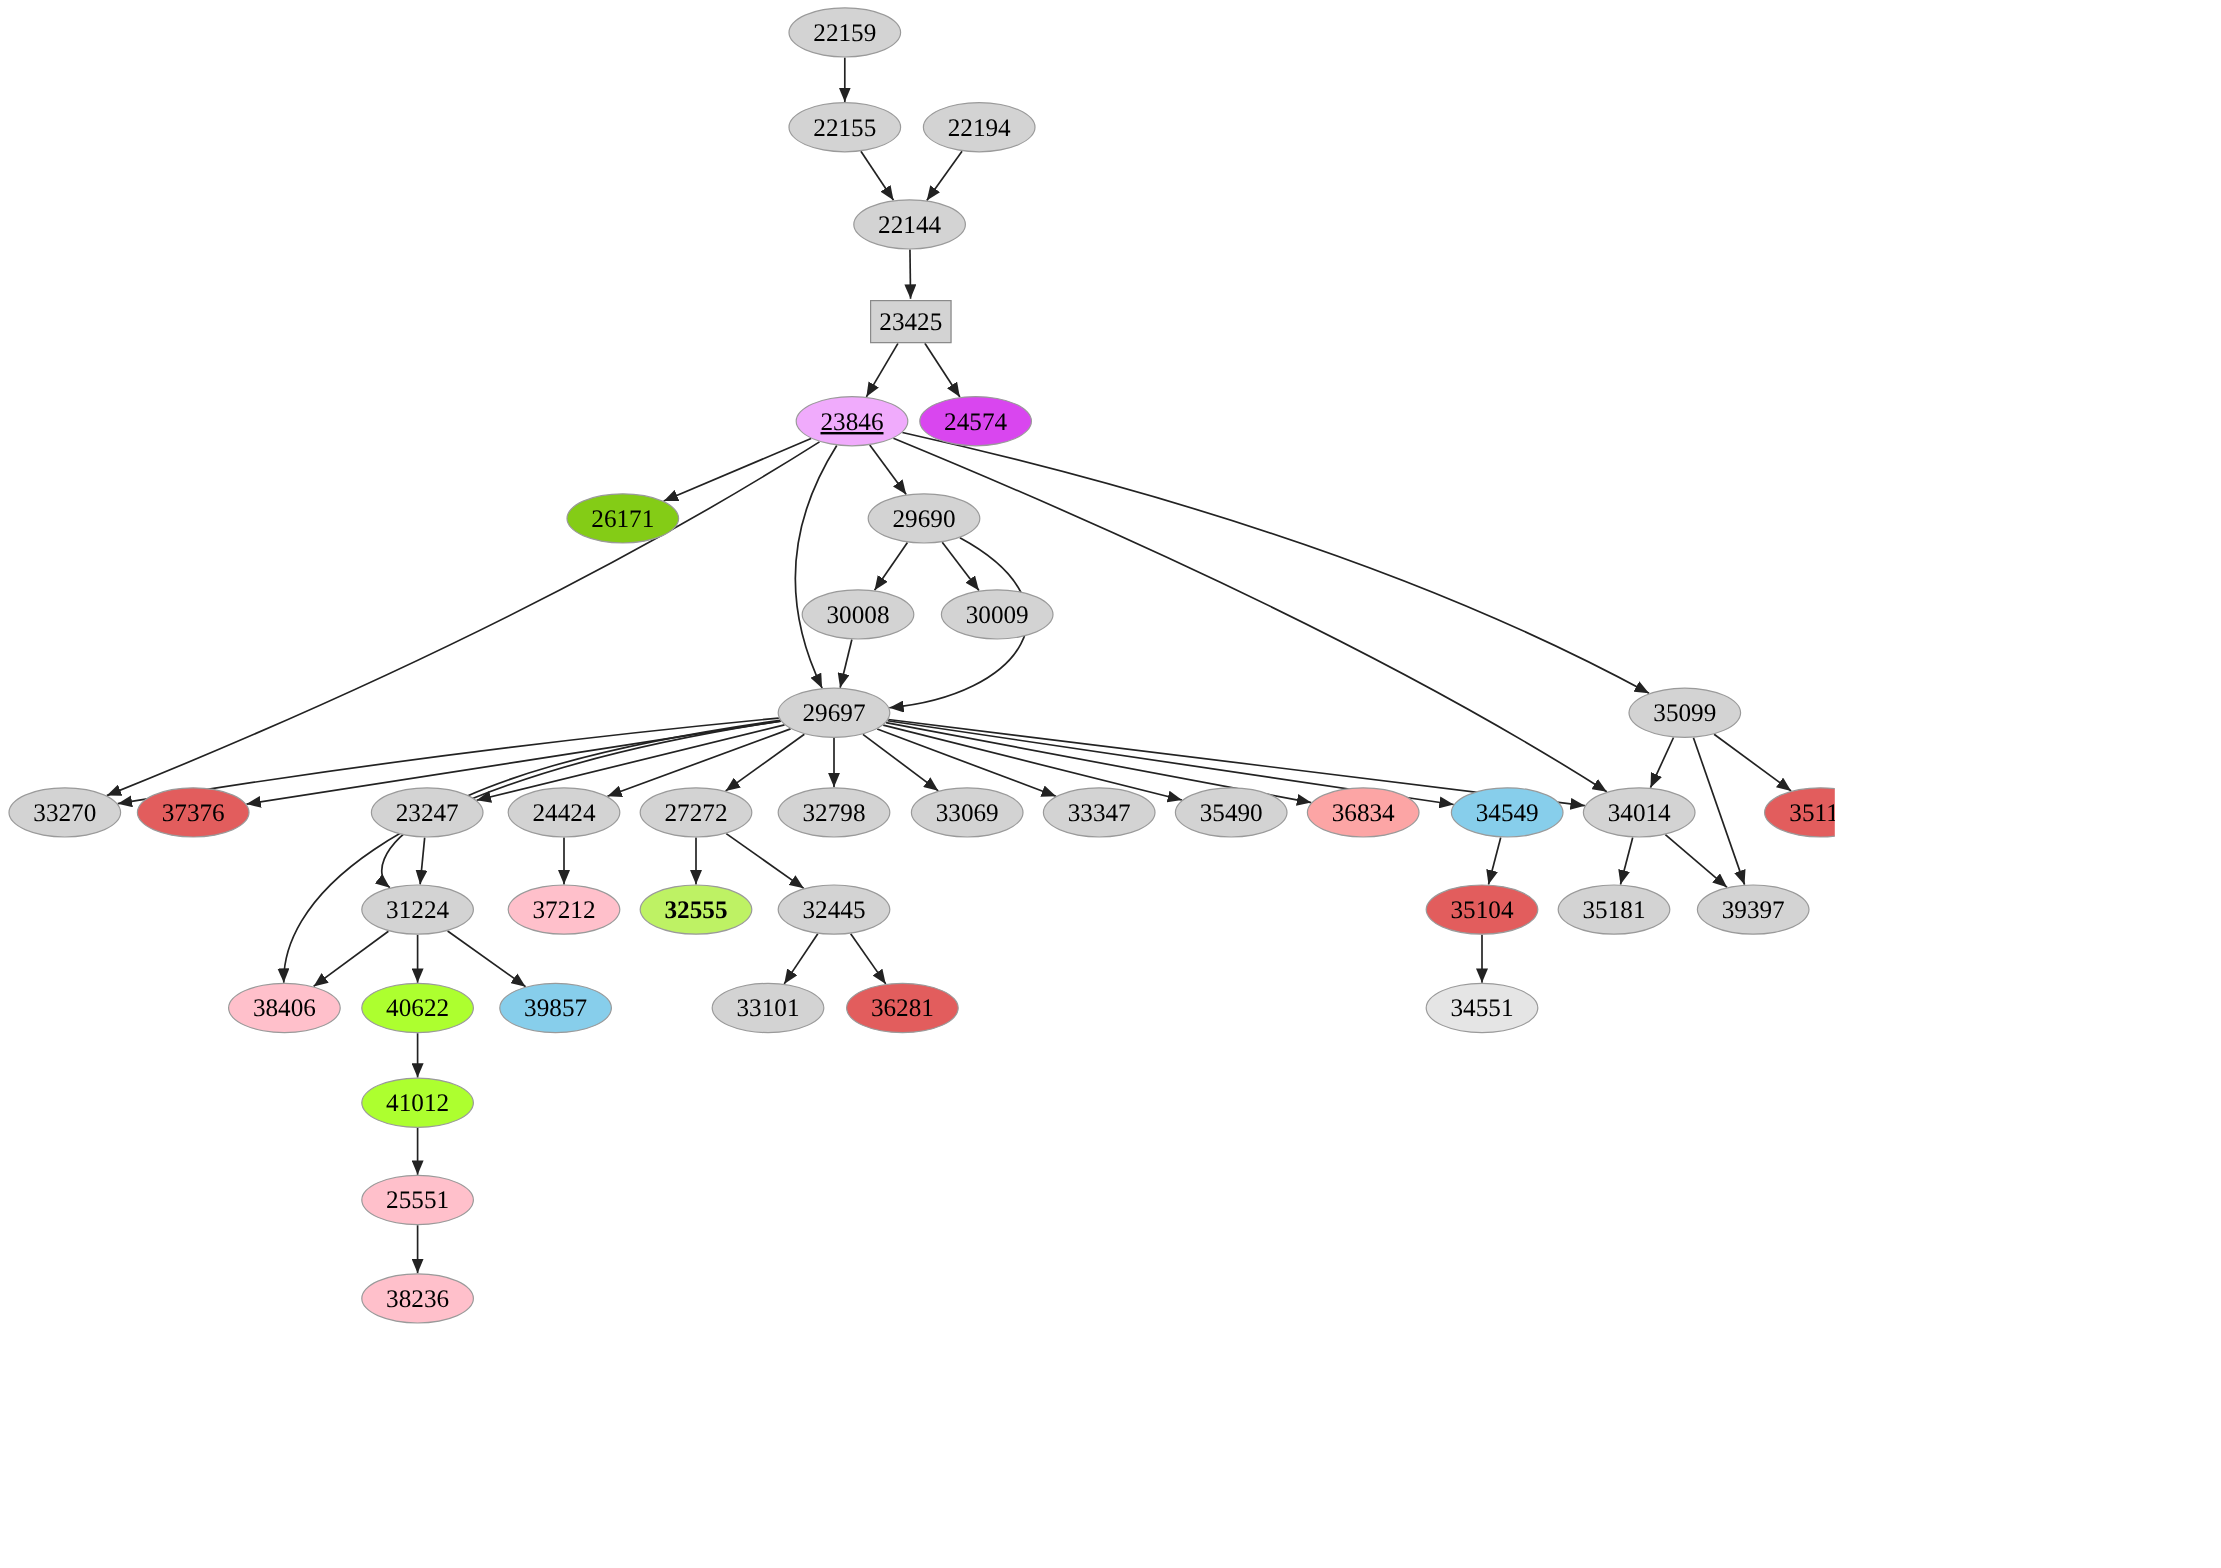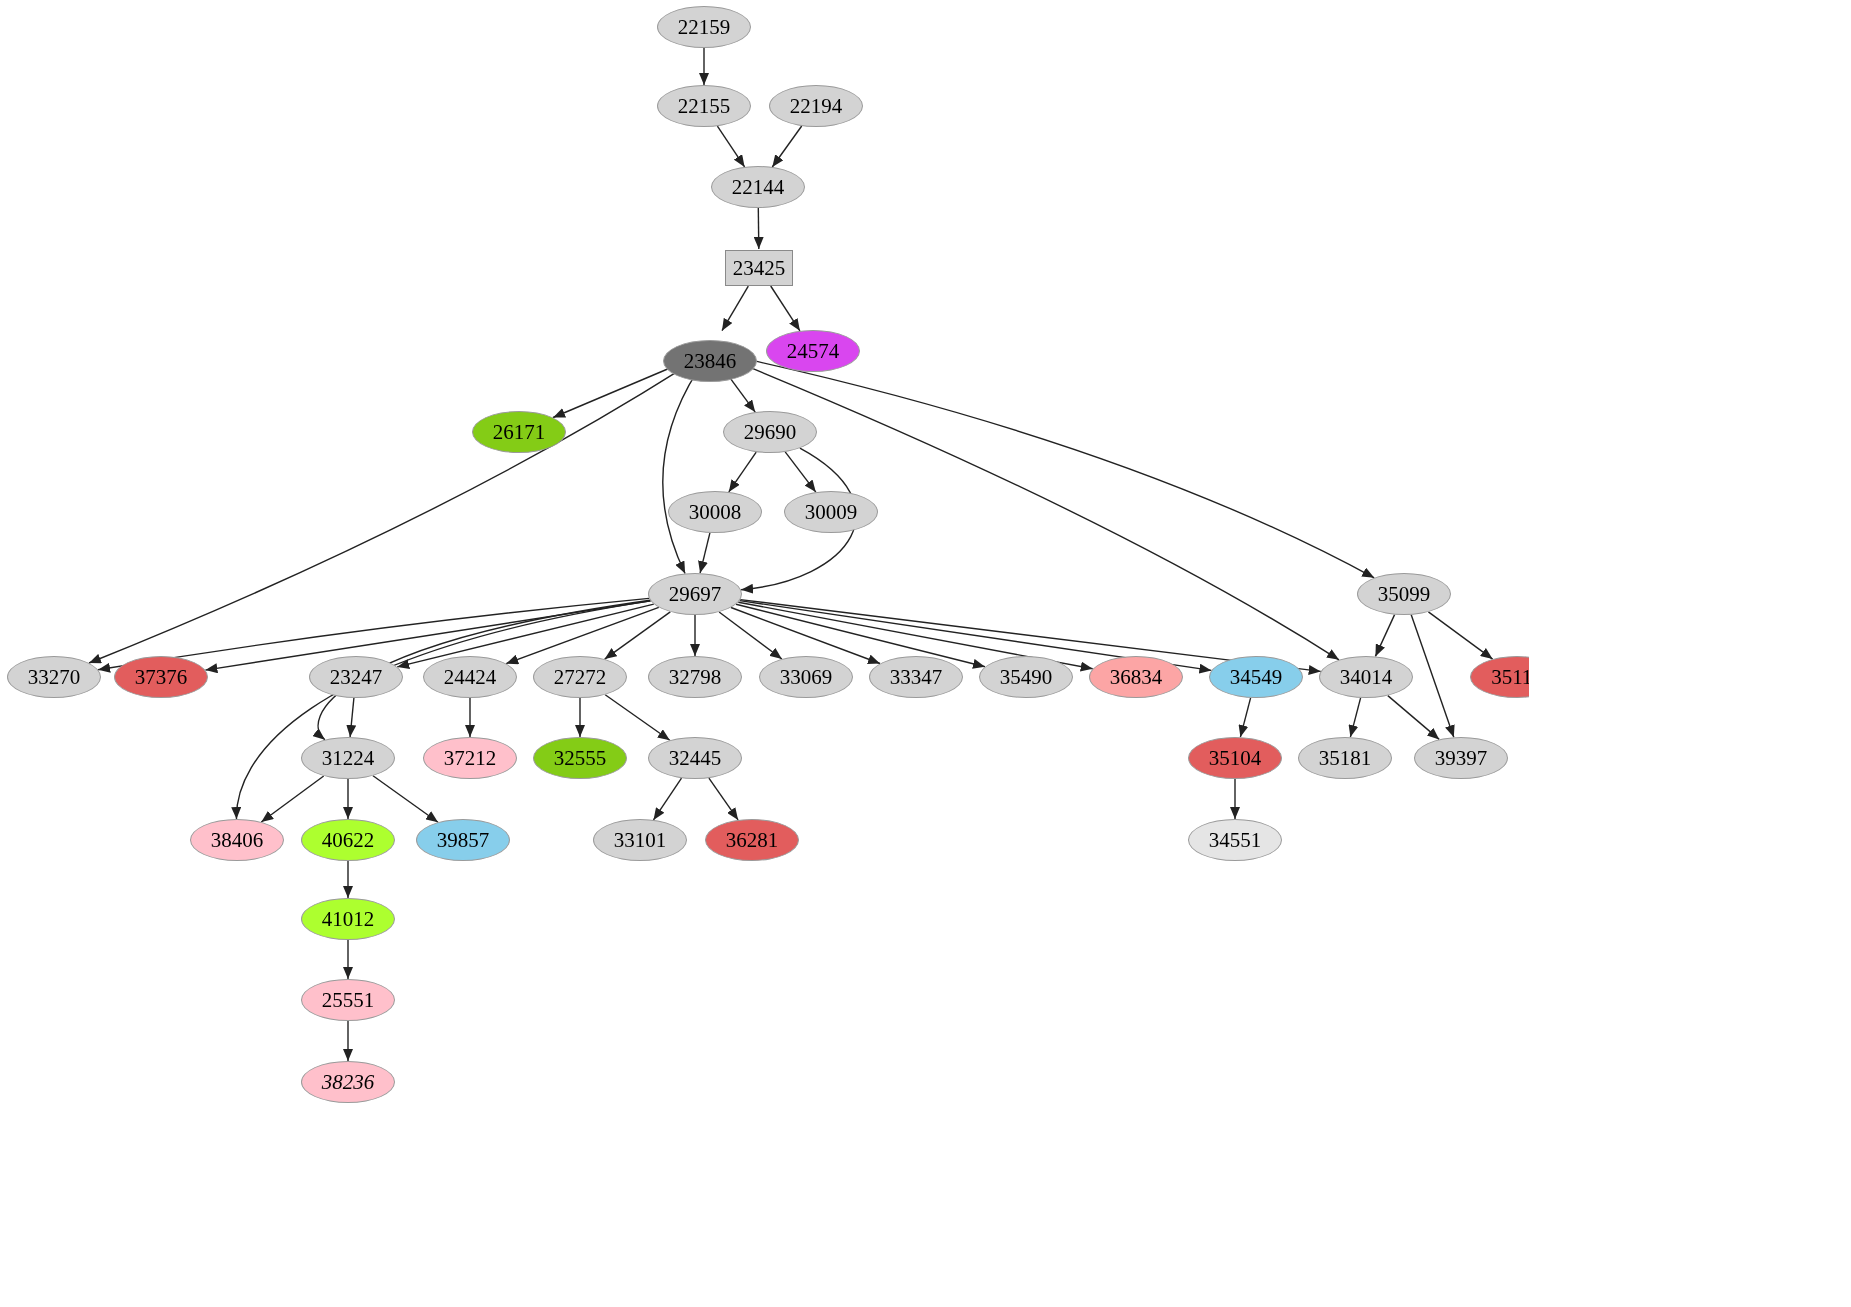--- a/index.html
+++ b/index.html
@@ -99,21 +99,21 @@
         <path d="M348,940 L348,979" class="edge" marker-end="url(#arrowhead)"></path>
         <path d="M348,1021 L348,1061" class="edge" marker-end="url(#arrowhead)"></path>
       </g>
   </svg>
   <div id="node-layer">
       <div class="node" style="left: 657px; top: 6px; width: 94px; height: 42px; background: rgb(211, 211, 211);">22159</div>
       <div class="node" style="left: 657px; top: 85px; width: 94px; height: 42px; background: rgb(211, 211, 211);">22155</div>
       <div class="node" style="left: 769px; top: 85px; width: 94px; height: 42px; background: rgb(211, 211, 211);">22194</div>
       <div class="node" style="left: 711px; top: 166px; width: 94px; height: 42px; background: rgb(211, 211, 211);">22144</div>
       <div class="node box" style="left: 725px; top: 250px; width: 68px; height: 36px; background: rgb(211, 211, 211); text-align: center;">23425</div>
-      <div class="node" style="left: 663px; top: 340px; width: 94px; height: 42px; background: #737373;">23846</div>
+      <div class="node" style="left: 663px; top: 330px; width: 94px; height: 42px; background: #f0abfc; text-decoration: underline;">23846</div>
       <div class="node" style="left: 766px; top: 330px; width: 94px; height: 42px; background: #d946ef;">24574</div>
       <div class="node" style="left: 472px; top: 411px; width: 94px; height: 42px; background: #84cc16; font-family: Liberation Serif, serif;">26171</div>
       <div class="node" style="left: 723px; top: 411px; width: 94px; height: 42px; background: rgb(211, 211, 211);">29690</div>
       <div class="node" style="left: 668px; top: 491px; width: 94px; height: 42px; background: rgb(211, 211, 211);">30008</div>
       <div class="node" style="left: 784px; top: 491px; width: 94px; height: 42px; background: rgb(211, 211, 211);">30009</div>
       <div class="node" style="left: 648px; top: 573px; width: 94px; height: 42px; background: rgb(211, 211, 211);">29697</div>
       <div class="node" style="left: 1357px; top: 573px; width: 94px; height: 42px; background: rgb(211, 211, 211);">35099</div>
       <div class="node" style="left: 7px; top: 656px; width: 94px; height: 42px; background: rgb(211, 211, 211);">33270</div>
       <div class="node" style="left: 114px; top: 656px; width: 94px; height: 42px; background: rgb(226, 93, 93);">37376</div>
       <div class="node" style="left: 309px; top: 656px; width: 94px; height: 42px; background: rgb(211, 211, 211);">23247</div>
@@ -122,28 +122,28 @@
       <div class="node" style="left: 648px; top: 656px; width: 94px; height: 42px; background: rgb(211, 211, 211); text-align: center;">32798</div>
       <div class="node" style="left: 759px; top: 656px; width: 94px; height: 42px; background: rgb(211, 211, 211);">33069</div>
       <div class="node" style="left: 869px; top: 656px; width: 94px; height: 42px; background: rgb(211, 211, 211);">33347</div>
       <div class="node" style="left: 979px; top: 656px; width: 94px; height: 42px; background: rgb(211, 211, 211);">35490</div>
       <div class="node" style="left: 1089px; top: 656px; width: 94px; height: 42px; background: #fca5a5;">36834</div>
       <div class="node" style="left: 1209px; top: 656px; width: 94px; height: 42px; background: rgb(135, 206, 235);">34549</div>
       <div class="node" style="left: 1319px; top: 656px; width: 94px; height: 42px; background: rgb(211, 211, 211);">34014</div>
       <div class="node" style="left: 1470px; top: 656px; width: 94px; height: 42px; background: rgb(226, 93, 93);">35117</div>
       <div class="node" style="left: 301px; top: 737px; width: 94px; height: 42px; background: rgb(211, 211, 211);">31224</div>
       <div class="node" style="left: 423px; top: 737px; width: 94px; height: 42px; background: rgb(255, 192, 203);">37212</div>
-      <div class="node" style="left: 533px; top: 737px; width: 94px; height: 42px; background: #84cc16;">32555</div>
+      <div class="node" style="left: 533px; top: 737px; width: 94px; height: 42px; background: #bef264; font-weight: bold;">32555</div>
       <div class="node" style="left: 648px; top: 737px; width: 94px; height: 42px; background: rgb(211, 211, 211);">32445</div>
       <div class="node" style="left: 1188px; top: 737px; width: 94px; height: 42px; background: rgb(226, 93, 93);">35104</div>
       <div class="node" style="left: 1298px; top: 737px; width: 94px; height: 42px; background: rgb(211, 211, 211);">35181</div>
       <div class="node" style="left: 1414px; top: 737px; width: 94px; height: 42px; background: rgb(211, 211, 211);">39397</div>
       <div class="node" style="left: 190px; top: 819px; width: 94px; height: 42px; background: rgb(255, 192, 203);">38406</div>
       <div class="node" style="left: 301px; top: 819px; width: 94px; height: 42px; background: rgb(173, 255, 47);">40622</div>
       <div class="node" style="left: 416px; top: 819px; width: 94px; height: 42px; background: rgb(135, 206, 235);">39857</div>
       <div class="node" style="left: 593px; top: 819px; width: 94px; height: 42px; background: rgb(211, 211, 211);">33101</div>
       <div class="node" style="left: 705px; top: 819px; width: 94px; height: 42px; background: rgb(226, 93, 93);">36281</div>
       <div class="node" style="left: 1188px; top: 819px; width: 94px; height: 42px; background: #e5e5e5;">34551</div>
       <div class="node" style="left: 301px; top: 898px; width: 94px; height: 42px; background: rgb(173, 255, 47);">41012</div>
       <div class="node" style="left: 301px; top: 979px; width: 94px; height: 42px; background: rgb(255, 192, 203);">25551</div>
-      <div class="node" style="left: 301px; top: 1061px; width: 94px; height: 42px; background: rgb(255, 192, 203); font-style: italic;">38236</div>
+      <div class="node" style="left: 301px; top: 1061px; width: 94px; height: 42px; background: rgb(255, 192, 203);">38236</div>
     </div>
 </div>
 
 </body></html>

